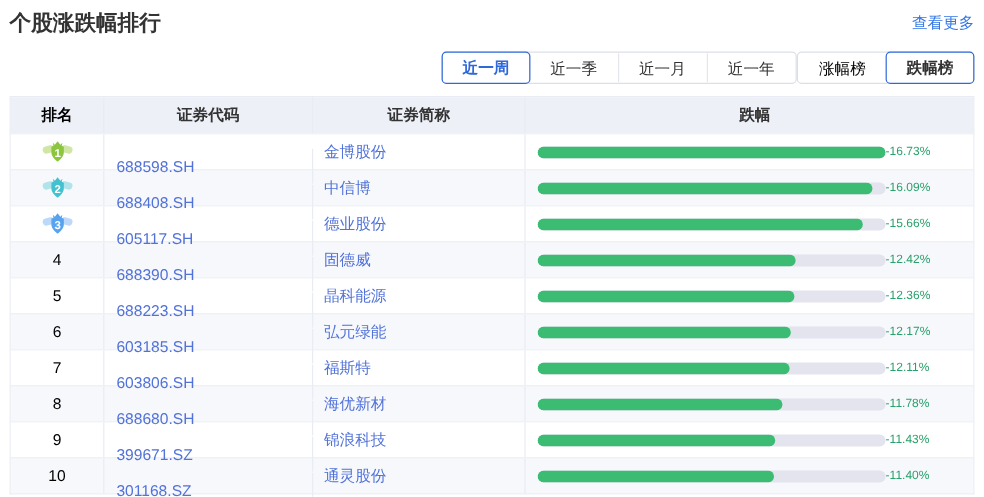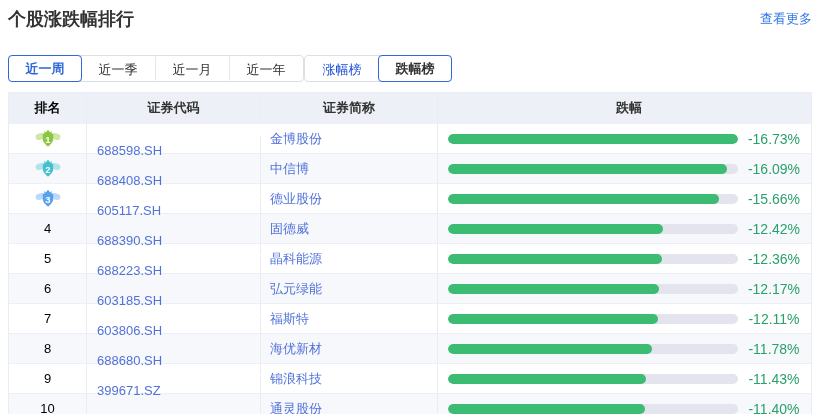--- a/index.html
+++ b/index.html
@@ -6,26 +6,26 @@
   html,body { width: 820px; height: 414px; background: #fff; overflow: hidden; }
   body { font-family: "Liberation Sans", "DejaVu Sans", sans-serif; color: #333; }
   .page { padding: 0 8px; }
 
   
   .panel-header { display: flex; justify-content: space-between; align-items: center; padding-top: 9px; height: 28px; }
   .title { font-size: 18px; font-weight: bold; color: #333; }
   .view-more { font-size: 13px; color: #3377e6; cursor: pointer; text-decoration: none; }
 
   
-  .toolbar { margin-top: 27px; display: flex; justify-content: flex-start; align-items: center; }
+  .toolbar { margin-top: 15px; display: flex; justify-content: flex-end; align-items: center; }
   .btn-group { display: flex; border: 1px solid #dcdfe6; border-radius: 4px; background: #fff; }
   .btn { min-width: 74px; height: 25px; line-height: 25px; text-align: center; font-size: 13px;
          color: #333; cursor: pointer; border: 1px solid transparent; position: relative; }
   .btn + .btn { border-left: 1px solid #e3e6ec; }
-  .toggle .btn { color: #1d4ed8; }
+  .toggle .btn { color: #000000; }
   .btn.active { border: 1px solid #2e68d9; border-radius: 4px; margin: -1px; height: 27px; line-height: 25px;
                 z-index: 2; background: #fff; font-weight: bold; }
   .tabs .btn.active { color: #2e68d9; }
   .toggle .btn.active { color: #333; }
 
   
   .table { margin-top: 10px; border: 1px solid #e9ecf4; border-bottom: 1px solid #e9ecf4; }
   .tr, .thead { display: flex; align-items: center; height: 30px; }
   .thead { background: #eef0f8; font-weight: bold; font-size: 13px; }
   .tr { background: #fff; font-size: 13px; border-top: 1px solid #edeff6; cursor: pointer; }
@@ -35,21 +35,21 @@
   .c-rank { width: 78px; justify-content: center; border-right: 1px solid #e9ecf4; color: #000000; }
   .c-code { width: 174px; border-right: 1px solid #e9ecf4; }
   .c-name { width: 177px; border-right: 1px solid #e9ecf4; }
   .c-bar  { flex: 1; padding: 0 1px 0 10px; }
   .td.c-code { padding-left: 10px; margin-top: 24px; }
   .td.c-name { padding-left: 9px; }
   .th.c-code, .th.c-name { padding-left: 0; }
   .stock-link { color: #5172d8; cursor: pointer; }
   .track { width: 290px; height: 10px; background: #e3e4ee; border-radius: 5px; overflow: hidden; flex: none; }
   .fill { height: 100%; background: #3cbb72; border-radius: 5px; }
-  .pct { flex: 1; text-align: center; color: #2aa06b; font-size: 14px; }
+  .pct { flex: 1; text-align: left; color: #2aa06b; font-size: 10px; }
   .medal { display: block; }
 </style>
 </head>
 <body>
 
 <div class="page">
   <div class="panel-header">
     <div class="title">个股涨跌幅排行</div>
     <a class="view-more">查看更多</a>
   </div>

